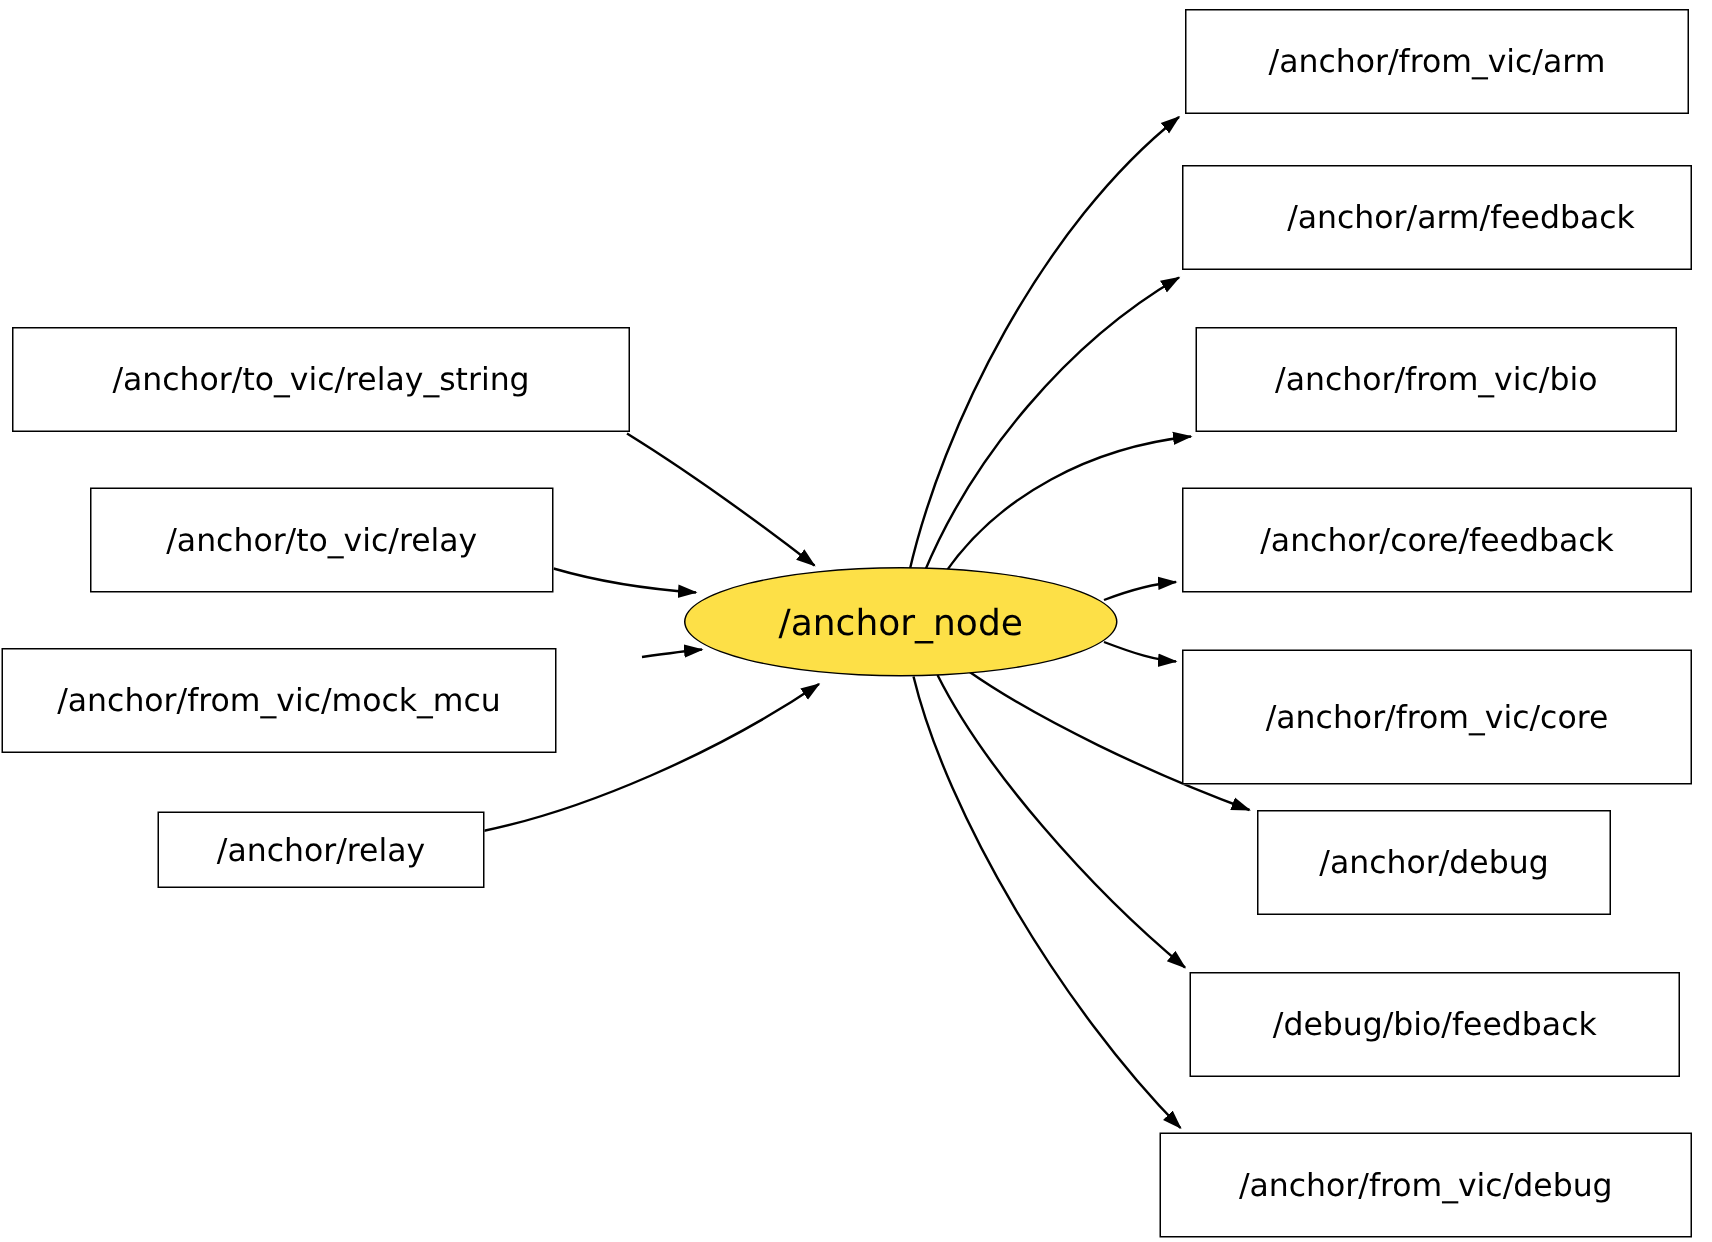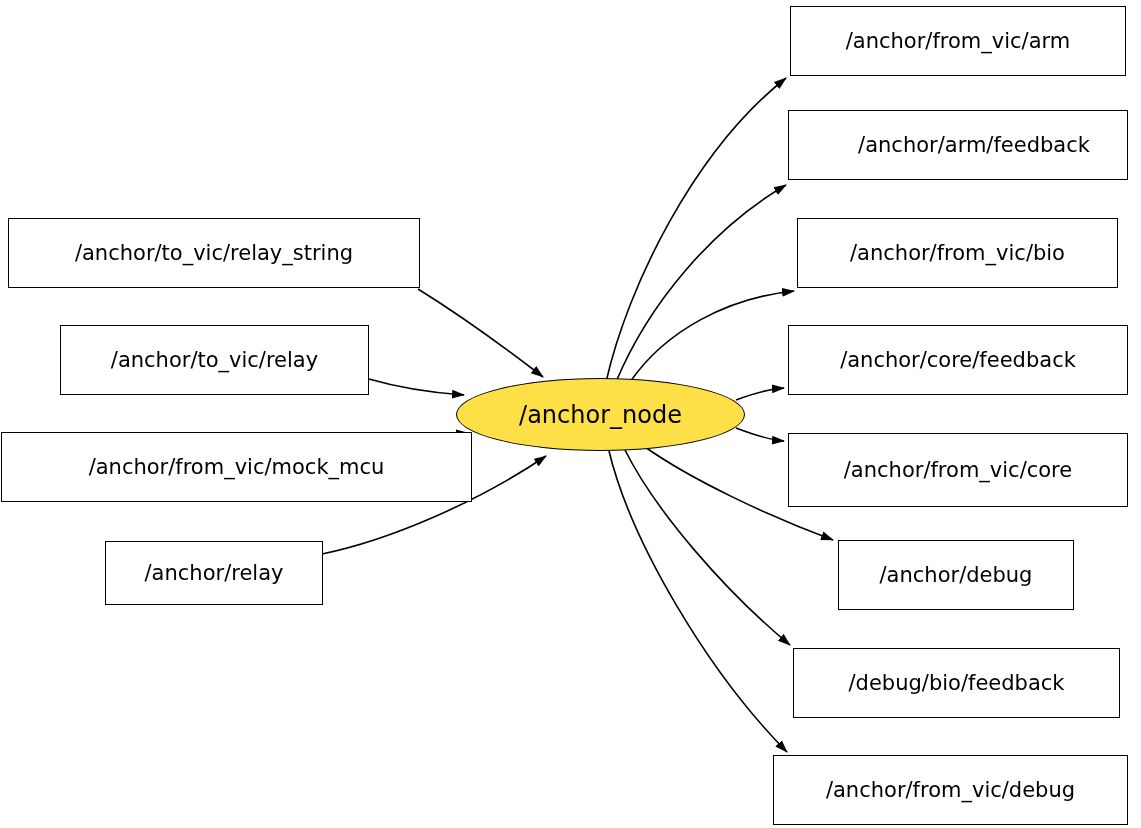--- a/index.html
+++ b/index.html
@@ -80,35 +80,35 @@
     <path class="edge" d="M 736,428 C 757,436 770,440 784,441" marker-end="url(#arrowhead)"></path>
     <path class="edge" d="M 645,447 C 692,480 768,516 833,540" marker-end="url(#arrowhead)"></path>
     <path class="edge" d="M 625,450 C 656,512 726,592 790,645" marker-end="url(#arrowhead)"></path>
     <path class="edge" d="M 609,451 C 631,542 708,672 787,752" marker-end="url(#arrowhead)"></path>
   </svg>
 
   <div class="topic-box" style="left:8px;   top:218px; width:412px; height:70px;">/anchor/to_vic/relay_string</div>
 
   <div class="topic-box" style="left:60px;  top:325px; width:309px; height:70px;">/anchor/to_vic/relay</div>
 
-  <div class="topic-box" style="left:1px;   top:432px; width:471px; height:70px;">/anchor/from_vic/mock_mcu</div>
+  <div class="topic-box" style="left:1px;   top:432px; width:370px; height:70px;">/anchor/from_vic/mock_mcu</div>
 
-  <div class="topic-box" style="left:105px; top:541px; width:218px; height:64px;">/anchor/relay</div>
+  <div class="topic-box" style="left:105px; top:541px; width:218px; height:51px;">/anchor/relay</div>
 
   <div class="node-ellipse" style="left:456px; top:378px; width:289px; height:73px;">/anchor_node</div>
 
   <div class="topic-box" style="left:790px; top:6px;   width:336px; height:70px;">/anchor/from_vic/arm</div>
 
   <div class="topic-box" style="left:788px; top:110px; width:340px; height:70px;padding-left:32px;">/anchor/arm/feedback</div>
 
   <div class="topic-box" style="left:797px; top:218px; width:321px; height:70px;">/anchor/from_vic/bio</div>
 
   <div class="topic-box" style="left:788px; top:325px; width:340px; height:70px;">/anchor/core/feedback</div>
 
-  <div class="topic-box" style="left:788px; top:433px; width:340px; height:74px;">/anchor/from_vic/core</div>
+  <div class="topic-box" style="left:788px; top:433px; width:340px; height:90px;">/anchor/from_vic/core</div>
 
   <div class="topic-box" style="left:838px; top:540px; width:236px; height:70px;">/anchor/debug</div>
 
   <div class="topic-box" style="left:793px; top:648px; width:327px; height:70px;">/debug/bio/feedback</div>
 
   <div class="topic-box" style="left:773px; top:755px; width:355px; height:70px;">/anchor/from_vic/debug</div>
 
 </div>
 
 </body></html>

